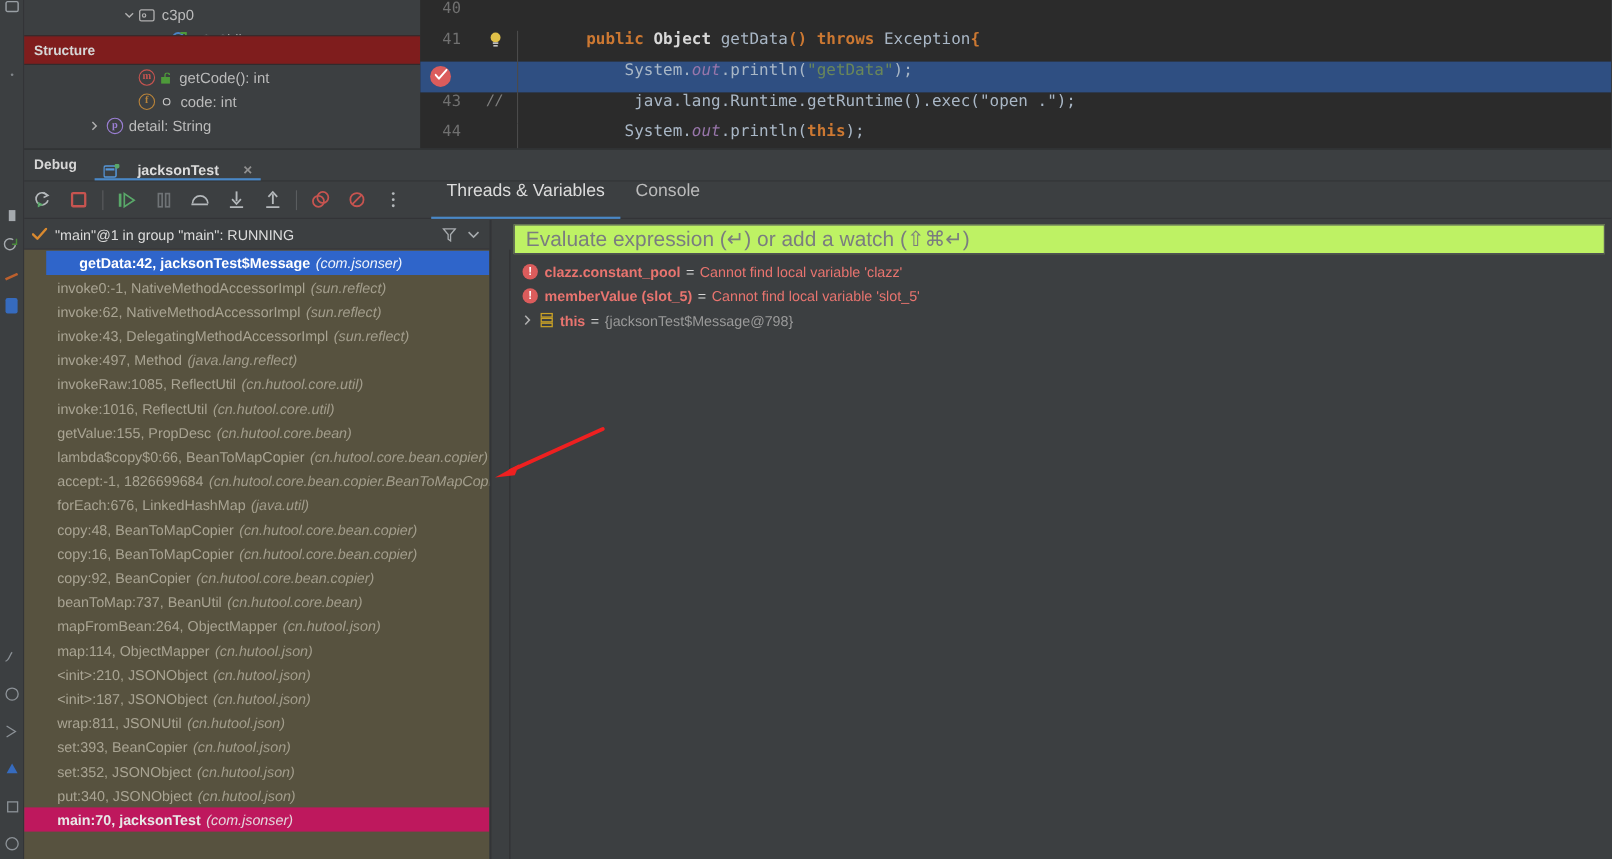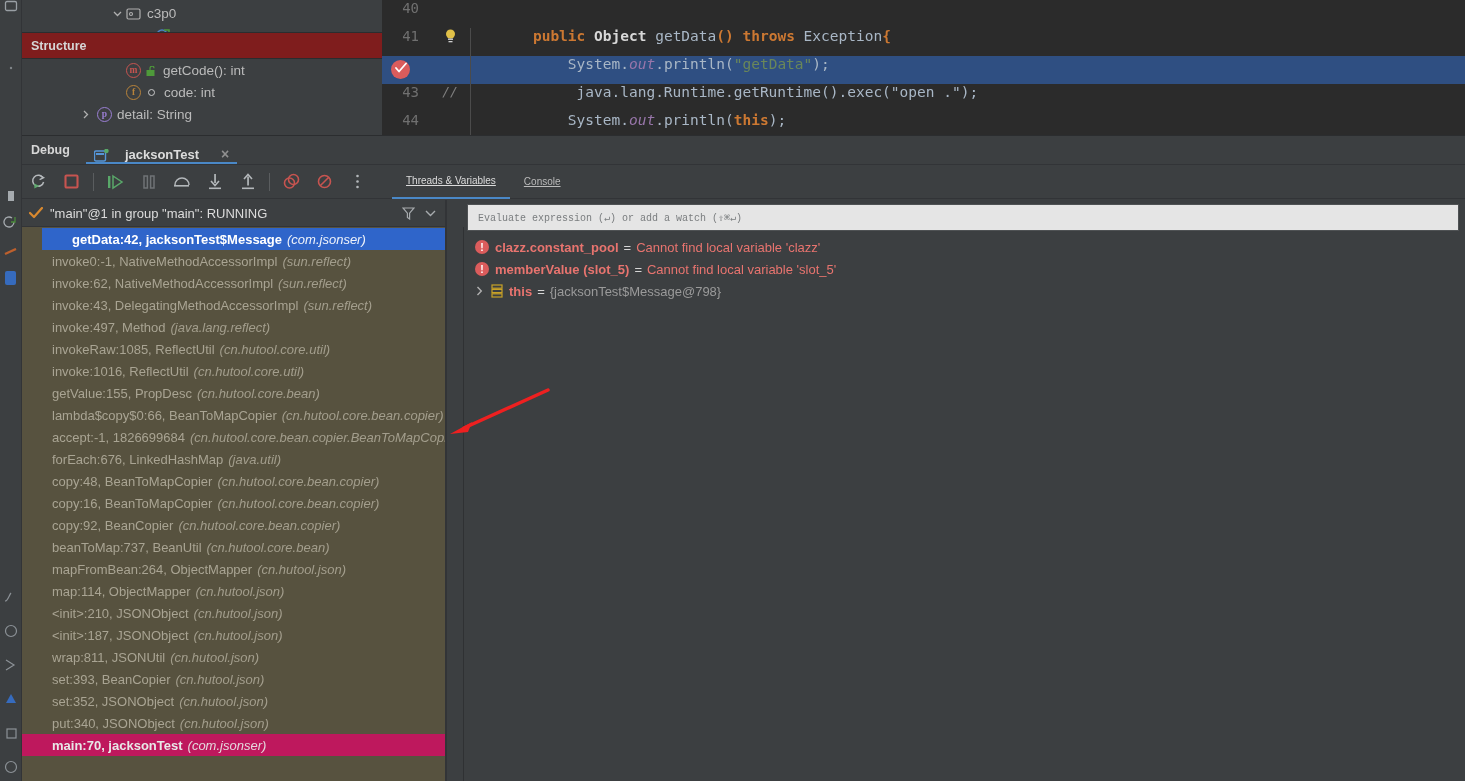--- a/index.html
+++ b/index.html
@@ -99,22 +99,22 @@
     padding: 0 8px 0 8px; font-size: 13px; color: #dcdcdc;
     border-bottom: 2px solid #4a88c7; font-weight: bold; }
   .runtab-ico { position: relative; width: 15px; height: 13px; }
   .runtab-close { color: #909090; font-size: 14px; margin-left: 6px; }
 
   .dbg-toolbar { height: 34px; display: flex; align-items: center; gap: 0px;
     border-bottom: 1px solid #323437; }
   .tb-btn { width: 25px; height: 26px; display: flex; align-items: center;
     justify-content: center; margin: 0 4px; }
   .tb-sep { width: 1px; height: 18px; background: #5a5d5f; margin: 0 5px; }
-  .vtab { height: 34px; display: flex; align-items: center; padding: 0 14px;
-    font-size: 10px; color: #bbbbbb; text-decoration: underline; }
+  .vtab { height: 34px; display: flex; align-items: flex-start; padding: 0 14px;
+    font-size: 16px; color: #bbbbbb; }
   .vtab.active { color: #dcdcdc; border-bottom: 2px solid #4a88c7; }
 
   
   .frames-col { position: absolute; left: 0; top: 64px; width: 423px; bottom: 0; }
   .thread-bar { height: 27px; display: flex; align-items: center; padding-left: 7px;
     gap: 7px; font-size: 13px; color: #dcdcdc; border-bottom: 1px solid #323437; }
   .thread-right { margin-left: auto; display: flex; align-items: center; gap: 10px;
     padding-right: 9px; }
   .frames-list { position: absolute; top: 27px; left: 0; right: 0; bottom: 0;
     background: #57523f; overflow: hidden; padding-top: 1px; }
@@ -125,23 +125,23 @@
   .frame.sel { background: #2f65ca; color: #ffffff; font-weight: bold; margin-left: 20px; }
   .frame.own { background: #be185d; color: #e8e8e8; font-weight: bold; }
   .frame .pkg { font-style: italic; margin-left: 5px; opacity: .92; }
   .frame.sel .pkg, .frame.own .pkg { font-weight: normal; }
   .vsplit { position: absolute; left: 423px; top: 64px; width: 2px; bottom: 0;
     background: #323437; }
 
   
   .vars-col { position: absolute; left: 425px; top: 64px; right: 0; bottom: 0;
     background: #3c3f41; }
-  .evalbar { height: 27px; margin: 4px 6px 0 20px; background: #e5e5e5;
+  .evalbar { height: 27px; margin: 4px 6px 0 20px; background: #bef264;
     border: 1px solid #4f5254; display: flex; align-items: center; padding-left: 10px;
-    font-family: Liberation Mono, monospace; font-size: 10px; color: #7a7d7f; }
+    font-family: Liberation Sans, sans-serif; font-size: 19px; color: #7a7d7f; }
   .vars-list { position: absolute; top: 36px; left: 0; right: 0; bottom: 0;
     border-left: 3px solid #3c3f41; }
   .vrow { height: 22px; display: flex; align-items: center; font-size: 13px;
     white-space: nowrap; padding-left: 25px; }
   .err-ico { width: 14px; height: 14px; border-radius: 50%; background: #db5c5c;
     color: #ffffff; font-size: 10.5px; font-weight: bold; display: inline-flex;
     align-items: center; justify-content: center; margin-right: 6px; flex: 0 0 auto;
     font-family: "Liberation Sans", sans-serif; }
   .vname { color: #e8746f; font-weight: bold; }
   .veq { color: #d6d6d6; margin: 0 5px; }

